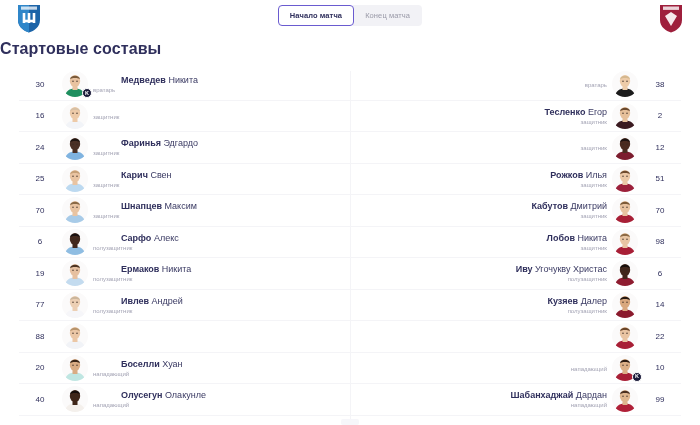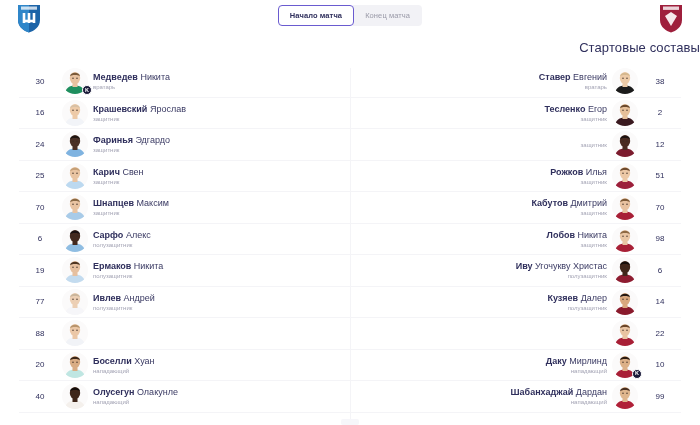--- a/index.html
+++ b/index.html
@@ -58,23 +58,23 @@
     position: relative;
     z-index: 2;
   }
   .seg-btn.inactive {
     border-radius: 0 4px 4px 0;
     margin-left: -1px;
   }
 
   
   .page-title {
-    text-align: right;
-    font-size: 13px;
-    font-weight: normal;
+    text-align: left;
+    font-size: 16px;
+    font-weight: bold;
     color: #2f2f5c;
     margin-top: 10px;
     letter-spacing: .1px;
   }
 
   
   .lineups {
     position: relative;
     display: flex;
     margin-top: 11px;
@@ -143,20 +143,21 @@
   }
 
   .info { flex: 1 1 auto; min-width: 0; }
   .col.right .info { text-align: right; }
 
   .pname {
     font-size: 9px;
     color: #2f2f5c;
     line-height: 1.15;
     white-space: nowrap;
+    margin-left: 28px;
   }
   .pname .last { font-weight: bold; }
   .pname .first { font-weight: normal; color:#3a3a63; }
 
   .ppos {
     font-size: 6px;
     color: #a3a3b4;
     margin-top: 1.5px;
     line-height: 1;
   }
@@ -236,21 +237,20 @@
                 <path d="M3 26 C3 20 8 17.5 13 17.5 C18 17.5 23 20 23 26 Z" fill="#f2f4f8"></path>
                 <path d="M10.5 14 h5 v5 h-5 z" fill="#edcaa8"></path>
                 <ellipse cx="13" cy="10" rx="5.2" ry="6" fill="#edcaa8"></ellipse>
                 <path d="M7.9 8.6 C8.2 3.6 17.8 3.6 18.1 8.6 C17.4 6.6 8.6 6.6 7.9 8.6 Z" fill="#d8c0a4"></path>
                 <circle cx="11" cy="10.2" r=".7" fill="#3a2a22"></circle>
                 <circle cx="15" cy="10.2" r=".7" fill="#3a2a22"></circle>
               </svg>
             </div>
           </div>
           <div class="info">
-            <div class="pname"><span class="last">Крашевский</span><span class="first"> Ярослав</span></div>
             <div class="ppos">защитник</div>
           </div>
         </div>
         <div class="row">
           <div class="num">24</div>
           <div class="avatar-wrap">
             <div class="avatar">
               <svg viewBox="0 0 26 26">
                 <rect width="26" height="26" fill="#fbfafa"></rect>
                 <path d="M3 26 C3 20 8 17.5 13 17.5 C18 17.5 23 20 23 26 Z" fill="#7fb3e0"></path>
@@ -434,21 +434,20 @@
                 <path d="M3 26 C3 20 8 17.5 13 17.5 C18 17.5 23 20 23 26 Z" fill="#1b1b1b"></path>
                 <path d="M10.5 14 h5 v5 h-5 z" fill="#edcba8"></path>
                 <ellipse cx="13" cy="10" rx="5.2" ry="6" fill="#edcba8"></ellipse>
                 <path d="M7.9 8.6 C8.2 3.6 17.8 3.6 18.1 8.6 C17.4 6.6 8.6 6.6 7.9 8.6 Z" fill="#d5b88f"></path>
                 <circle cx="11" cy="10.2" r=".7" fill="#3a2a22"></circle>
                 <circle cx="15" cy="10.2" r=".7" fill="#3a2a22"></circle>
               </svg>
             </div>
           </div>
           <div class="info">
-            <div class="pname"><span class="last">Ставер</span><span class="first"> Евгений</span></div>
             <div class="ppos">вратарь</div>
           </div>
         </div>
         <div class="row">
           <div class="num">2</div>
           <div class="avatar-wrap">
             <div class="avatar">
               <svg viewBox="0 0 26 26">
                 <rect width="26" height="26" fill="#fbfafa"></rect>
                 <path d="M3 26 C3 20 8 17.5 13 17.5 C18 17.5 23 20 23 26 Z" fill="#3a1a20"></path>
@@ -610,21 +609,20 @@
                 <path d="M10.5 14 h5 v5 h-5 z" fill="#dcb087"></path>
                 <ellipse cx="13" cy="10" rx="5.2" ry="6" fill="#dcb087"></ellipse>
                 <path d="M7.9 8.6 C8.2 3.6 17.8 3.6 18.1 8.6 C17.4 6.6 8.6 6.6 7.9 8.6 Z" fill="#2c1c12"></path>
                 <circle cx="11" cy="10.2" r=".7" fill="#3a2a22"></circle>
                 <circle cx="15" cy="10.2" r=".7" fill="#3a2a22"></circle>
               </svg>
             </div>
             <div class="cap-badge">K</div>
           </div>
           <div class="info">
-            <div class="pname"><span class="last">Даку</span><span class="first"> Мирлинд</span></div>
             <div class="ppos">нападающий</div>
           </div>
         </div>
         <div class="row">
           <div class="num">99</div>
           <div class="avatar-wrap">
             <div class="avatar">
               <svg viewBox="0 0 26 26">
                 <rect width="26" height="26" fill="#fbfafa"></rect>
                 <path d="M3 26 C3 20 8 17.5 13 17.5 C18 17.5 23 20 23 26 Z" fill="#b02038"></path>

